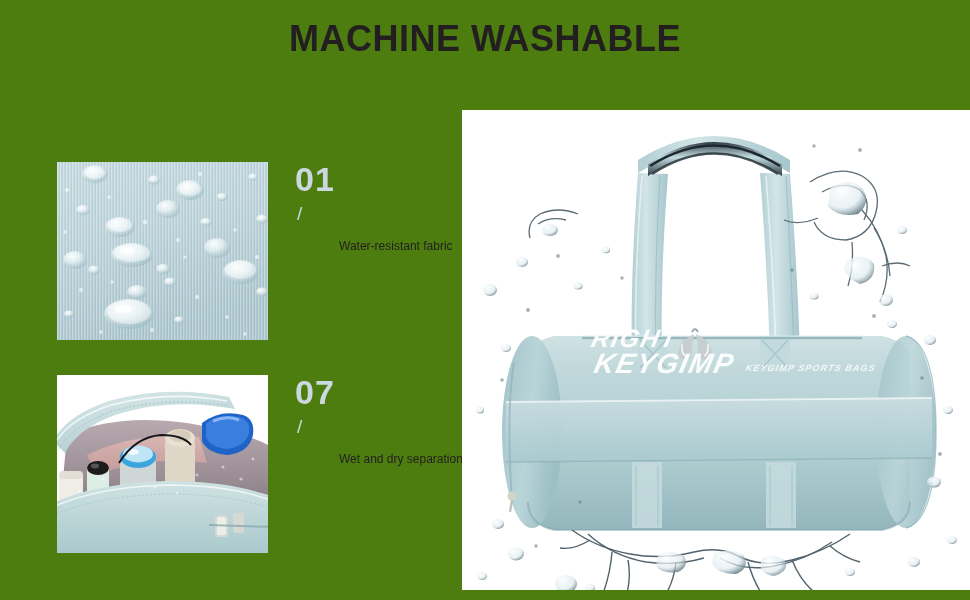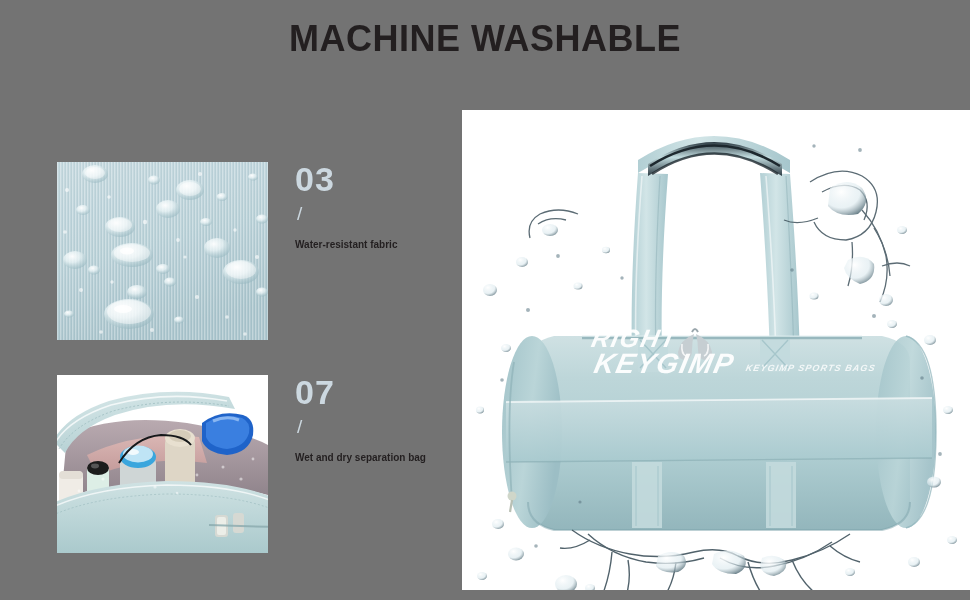--- a/index.html
+++ b/index.html
@@ -2,21 +2,21 @@
 <html><head>
 <meta charset="utf-8">
 <style>
   * { margin:0; padding:0; box-sizing:border-box; }
   html, body {
     width:970px; height:600px;
     background:#ffffff;
     font-family:"Liberation Sans", sans-serif;
     overflow:hidden;
   }
-  .page { position:relative; width:970px; height:600px; background:#737373; }
+  .page { position:relative; width:970px; height:600px; background:#4d7c0f; }
 
   
   .title {
     position:absolute; top:18px; left:0; width:970px;
     text-align:center;
     font-size:36px; font-weight:bold; letter-spacing:0.5px;
     color:#231f20;
   }
 
   
@@ -35,22 +35,23 @@
   .fnum {
     font-size:34px; font-weight:bold; letter-spacing:1px;
     color:#ccd8e0; line-height:1;
   }
   .fslash {
     font-size:19px; color:#ccd8e0; line-height:1;
     margin-top:8px; margin-left:2px; font-weight:400;
   }
   .fcap {
     margin-top:16px;
-    font-size:10px; font-weight:bold; color:#231f20;
+    font-size:12px; font-weight:normal; color:#231f20;
     white-space:nowrap;
+    margin-left:44px;
   }
 
   
   .hero { position:absolute; left:462px; top:110px; width:508px; height:480px; }
   .hero svg { display:block; width:508px; height:480px; }
 </style>
 </head>
 <body>
 
 <div class="page">
@@ -138,21 +139,21 @@
             <circle cx="170" cy="155" r="1.8"></circle>
           <circle cx="188" cy="172" r="1.7"></circle>
             <circle cx="8" cy="70" r="1.8"></circle>
           <circle cx="44" cy="170" r="1.8"></circle>
             <circle cx="128" cy="95" r="1.6"></circle>
         </g>
       </svg>
     </div>
 
     <div class="ftext">
-      <div class="fnum">03</div>
+      <div class="fnum">01</div>
       <div class="fslash">/</div>
       <div class="fcap">Water-resistant fabric</div>
     </div>
   </div>
 
   <div class="feature f2">
 
     <div class="thumb">
       <svg viewBox="0 0 211 178" xmlns="http://www.w3.org/2000/svg">
         <defs>

